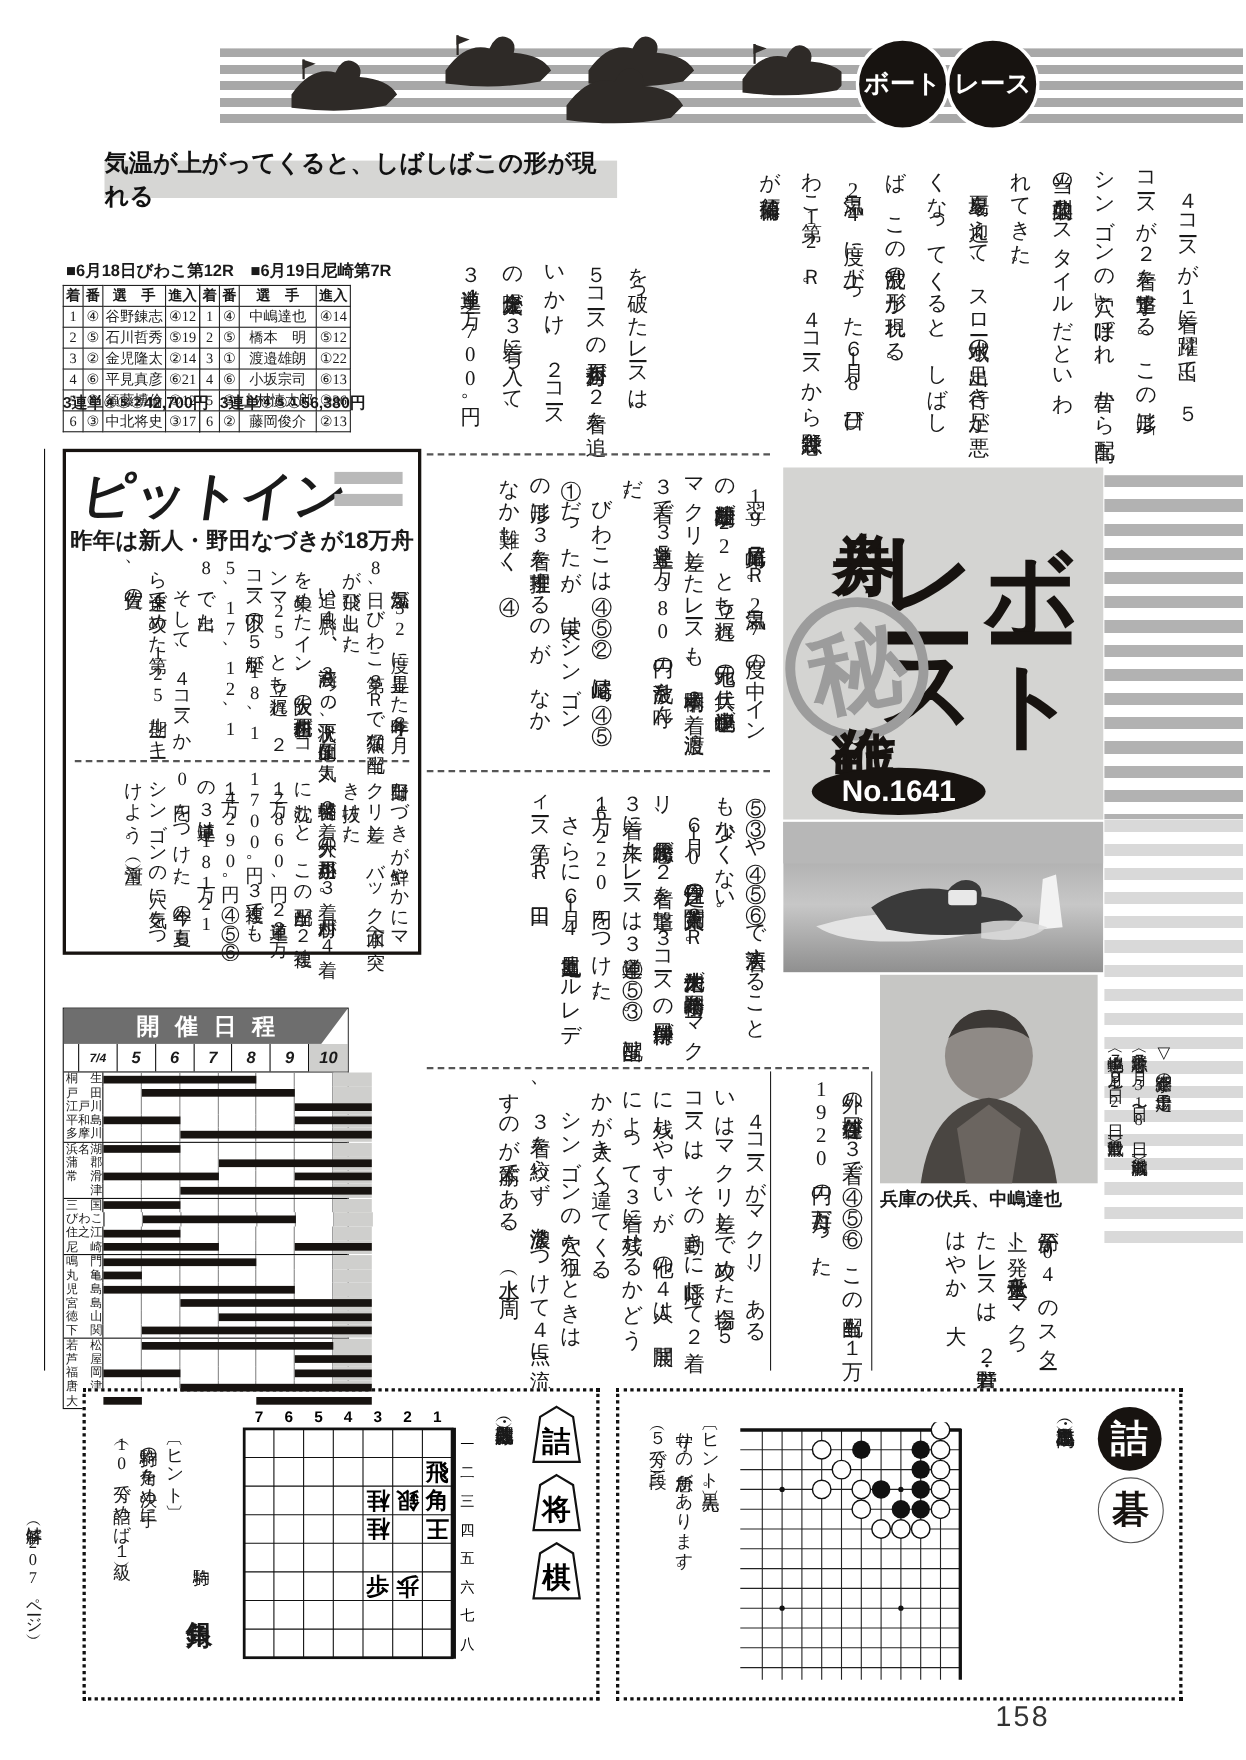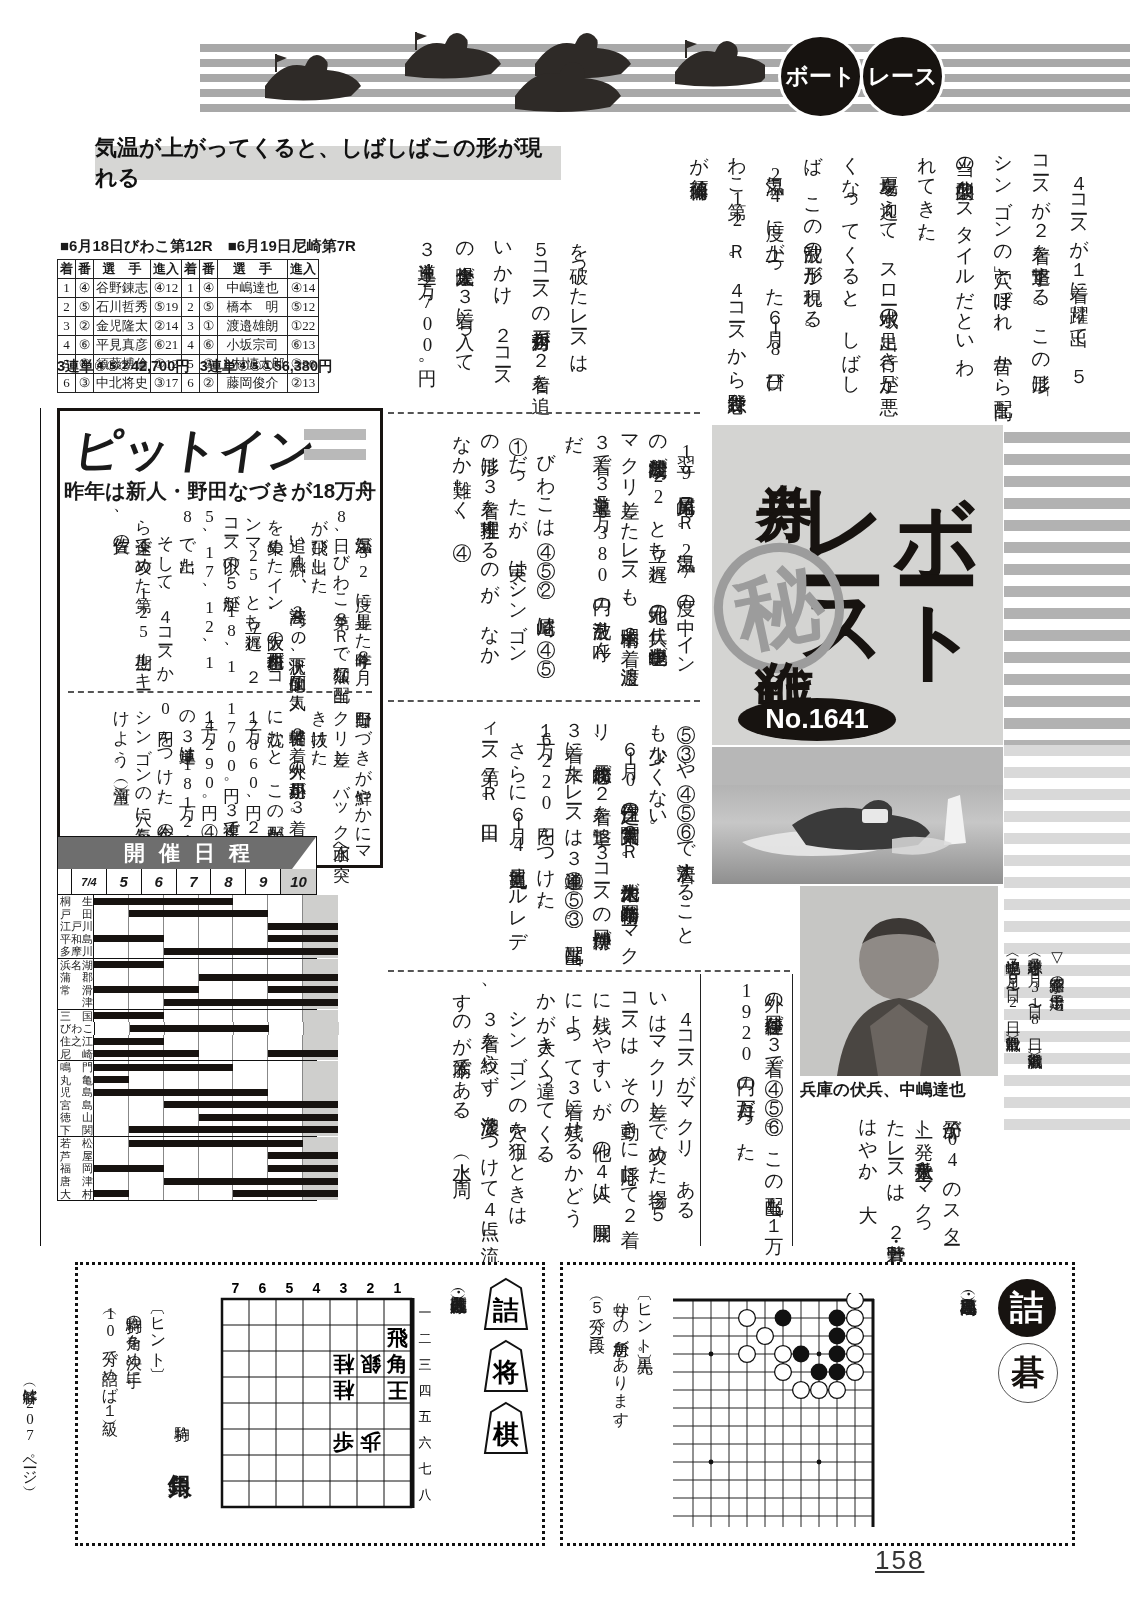--- a/index.html
+++ b/index.html
@@ -53,21 +53,21 @@
     color:#fff;font-weight:bold;font-size:27px;display:flex;align-items:center;justify-content:center;
     font-family:"Liberation Sans","DejaVu Sans",sans-serif;}
   .stripes1{left:1004px;top:432px;width:126px;height:313px;
     background:repeating-linear-gradient(180deg,#b2b2b2 0 11px,#fff 11px 22px);}
   .stripes2{left:1004px;top:745px;width:126px;height:392px;
     background:repeating-linear-gradient(180deg,#d9d9d9 0 11px,#fff 11px 22px);}
   
   .caption{left:800px;top:1079px;width:198px;font-weight:bold;font-size:16.5px;
     font-family:"Liberation Sans","DejaVu Sans",sans-serif;}
   
-  .sched{left:57px;top:836px;width:260px;box-sizing:border-box;border:1.5px solid #111;background:#fff;}
+  .sched{left:57px;top:916px;width:260px;box-sizing:border-box;border:1.5px solid #111;background:#fff;}
   .sch-head{position:relative;height:32px;background:#6e6e6e;color:#fff;font-weight:bold;font-size:21px;
     display:flex;align-items:center;justify-content:center;letter-spacing:14px;
     font-family:"Liberation Sans","DejaVu Sans",sans-serif;padding-left:14px;box-sizing:border-box;}
   .sch-head:after{content:"";position:absolute;right:0;top:0;border-bottom:32px solid #fff;border-left:24px solid transparent;}
   .sch-dates{display:flex;height:25px;border-bottom:1px solid #111;font-style:italic;}
   .sch-dates .nm{width:60px;border-right:1px solid #111;box-sizing:border-box;}
   .sch-date{width:34.86px;box-sizing:border-box;border-right:1px solid #111;display:flex;align-items:center;
     justify-content:center;font-size:15px;font-weight:bold;font-family:"Liberation Sans",sans-serif;}
   .sch-date.last{border-right:none;background:#cfcfcd;}
   .sch-date.first{font-size:11px;}
@@ -77,21 +77,21 @@
     padding-left:2px;white-space:pre;font-family:"Liberation Sans",sans-serif;}
   .sch-grid{position:relative;flex:1;display:flex;}
   .sch-cell{width:34.86px;box-sizing:border-box;border-right:1px solid #888;}
   .sch-cell.last{border-right:none;background:#cfcfcd;}
   .sch-bar{position:absolute;top:2.5px;height:7px;background:#171310;z-index:2;}
   
   .puzzle{border:3px dotted #111;background:#fff;box-sizing:border-box;}
   .gotitle{width:58px;height:58px;border-radius:50%;display:flex;align-items:center;justify-content:center;
     font-size:34px;font-weight:bold;}
   .hint{font-size:16px;line-height:24px;}
-  .pagenum{left:875px;top:1545px;font-size:26px;color:#333;font-family:"Liberation Sans",sans-serif;letter-spacing:2px;text-decoration:underline;}
+  .pagenum{left:905px;top:1545px;font-size:26px;color:#333;font-family:"Liberation Sans",sans-serif;letter-spacing:2px;}
 </style>
 </head>
 <body>
 
 <div class="page">
 
   <div class="abs hdr-stripes"></div>
   <svg class="abs" style="left:205px;top:24px;" width="560" height="100" viewBox="0 0 560 100">
     <g fill="#2e2a27">
       <path d="M60 62 q18 -26 40 -20 q6 -14 16 -10 q9 4 6 14 q26 2 34 16 l-10 10 q-40 8 -86 2 z"></path>

